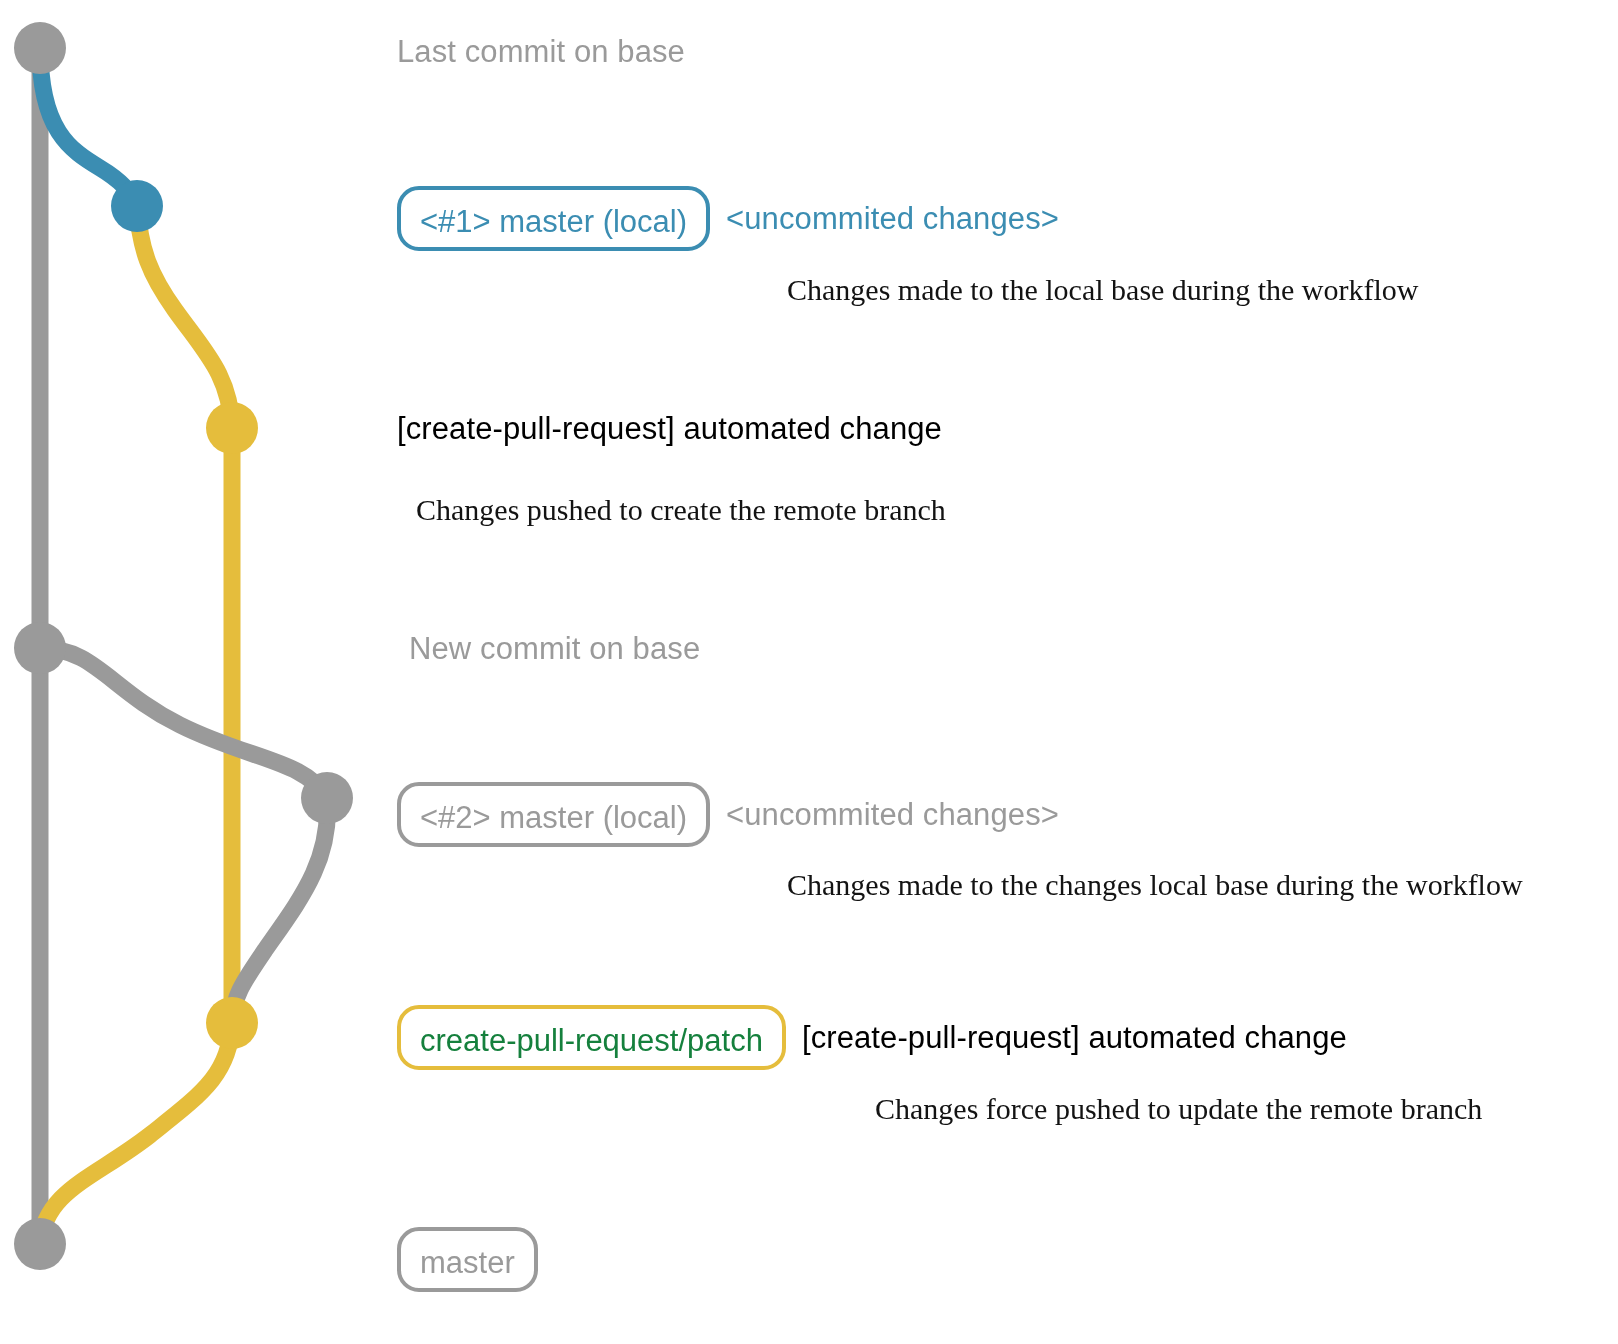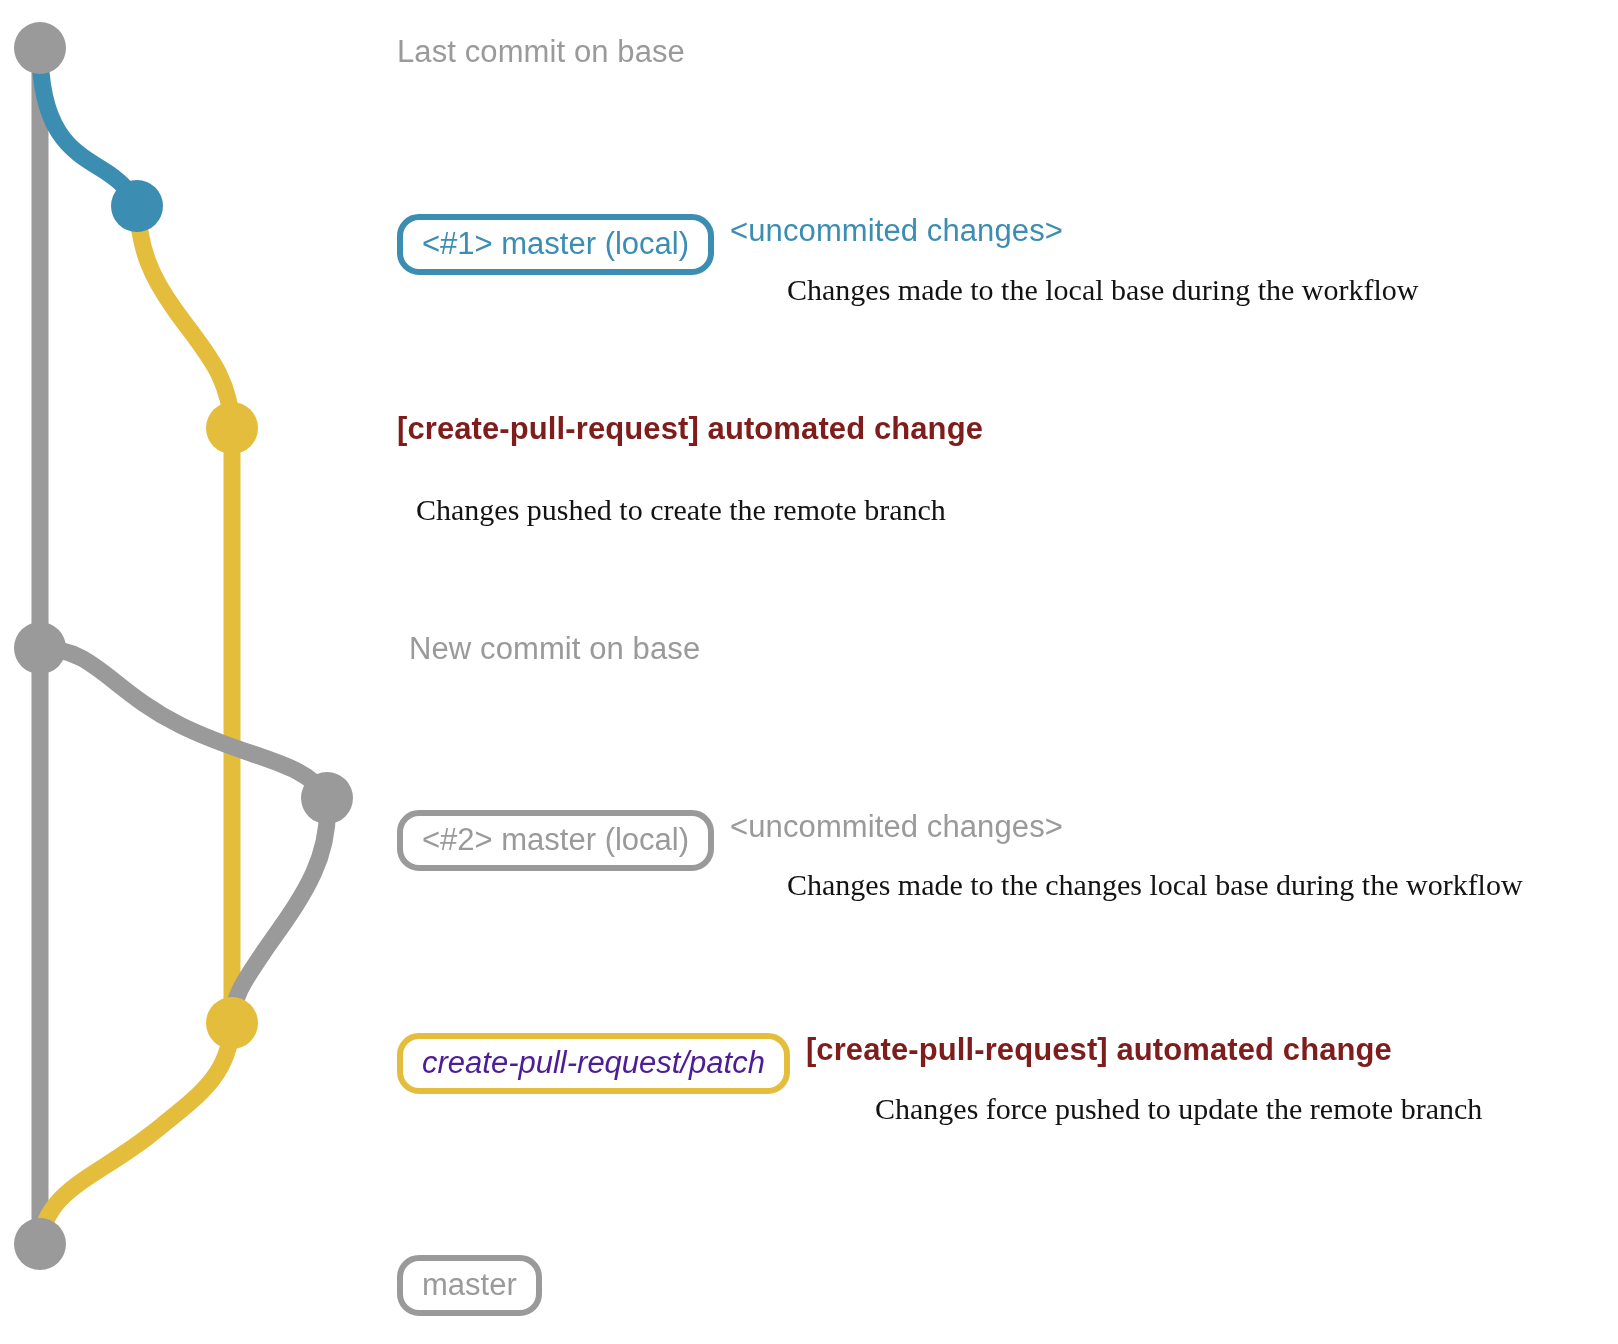--- a/index.html
+++ b/index.html
@@ -36,35 +36,34 @@
     align-items: center;
     white-space: nowrap;
   }
   .headline {
     font-size: 31px;
     letter-spacing: 0.1px;
     line-height: 1;
   }
   .headline.gray   { color: #9a9a9a; }
   .headline.blue   { color: #3b8db2; }
-  .headline.yellow { color: #7f1d1d; font-weight: bold; }
+  .headline.yellow { color: #000000; }
 
   .badge {
     display: inline-block;
-    border: 6px solid #f9a8d4;
+    border: 4px solid #f9a8d4;
     border-radius: 22px;
-    padding: 8px 19px 10px 19px;
+    padding: 16px 19px 10px 19px;
     font-size: 31px;
     line-height: 1;
     color: #9a9a9a;
     background: #ffffff;
-    margin-top: 28px;
   }
   .badge.blue   { border-color: #3b8db2; color: #3b8db2; }
-  .badge.yellow { border-color: #e5bd3c; color: #4c1d95; font-style: italic; }
+  .badge.yellow { border-color: #e5bd3c; color: #15803d; }
   .badge.gray   { border-color: #9a9a9a; color: #9a9a9a; }
 
   .badge-gap { width: 16px; flex: 0 0 auto; }
 
   .desc {
     position: absolute;
     font-family: "Liberation Serif", serif;
     font-size: 30px;
     color: #131313;
     white-space: nowrap;

